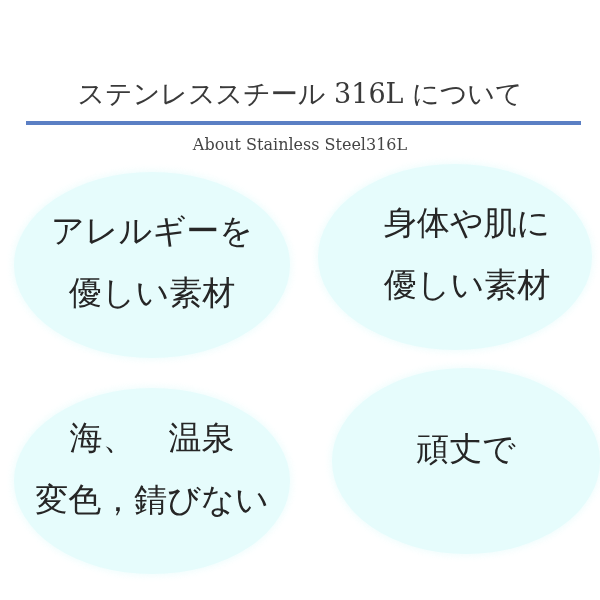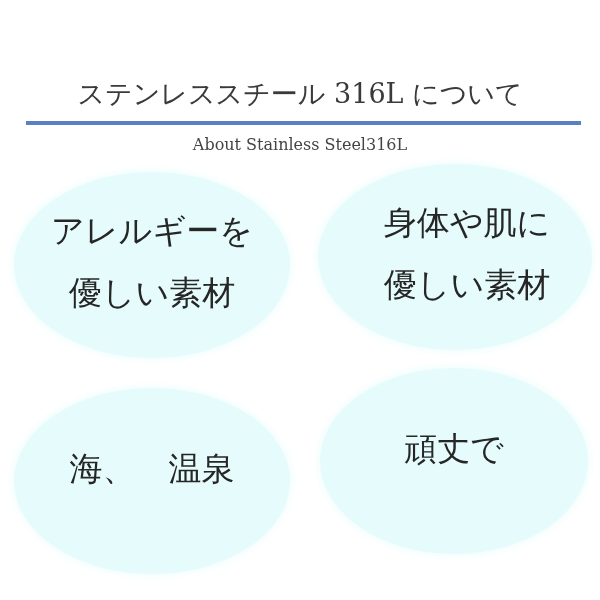--- a/index.html
+++ b/index.html
@@ -59,21 +59,21 @@
     .bubble .line {
       font-family: "DejaVu Sans", sans-serif;
       font-size: 33px;
       line-height: 62px;
       color: #262626;
       white-space: pre;
     }
     #bubble-tl { left: 14px;  top: 172px; width: 276px; height: 186px; }
     #bubble-tr { left: 318px; top: 164px; width: 274px; height: 186px; }
     #bubble-bl { left: 14px;  top: 388px; width: 276px; height: 186px; }
-    #bubble-br { left: 320px; top: 368px; width: 268px; height: 186px; text-align: center; }
+    #bubble-br { left: 332px; top: 368px; width: 268px; height: 186px; text-align: center; }
 
     #bubble-tl .lines { margin-top: -6px; }
     #bubble-tr .lines { margin-top: -6px; margin-left: 24px; }
     #bubble-bl .lines { margin-top: -24px; }
     #bubble-br .lines { margin-top: -24px; }
     .lines { display: flex; flex-direction: column; align-items: center; }
   </style>
 </head>
 <body>
 
@@ -91,20 +91,21 @@
 <div class="bubble" id="bubble-tr">
   <div class="lines">
     <div class="line">身体や肌に</div>
     <div class="line">優しい素材</div>
   </div>
 </div>
 
 <div class="bubble" id="bubble-bl">
   <div class="lines">
     <div class="line">海、　温泉</div>
+    <div class="line">変色，錆びない</div>
   </div>
 </div>
 
 <div class="bubble" id="bubble-br">
   <div class="lines">
     <div class="line">頑丈で</div>
   </div>
 </div>
 
 </body></html>

